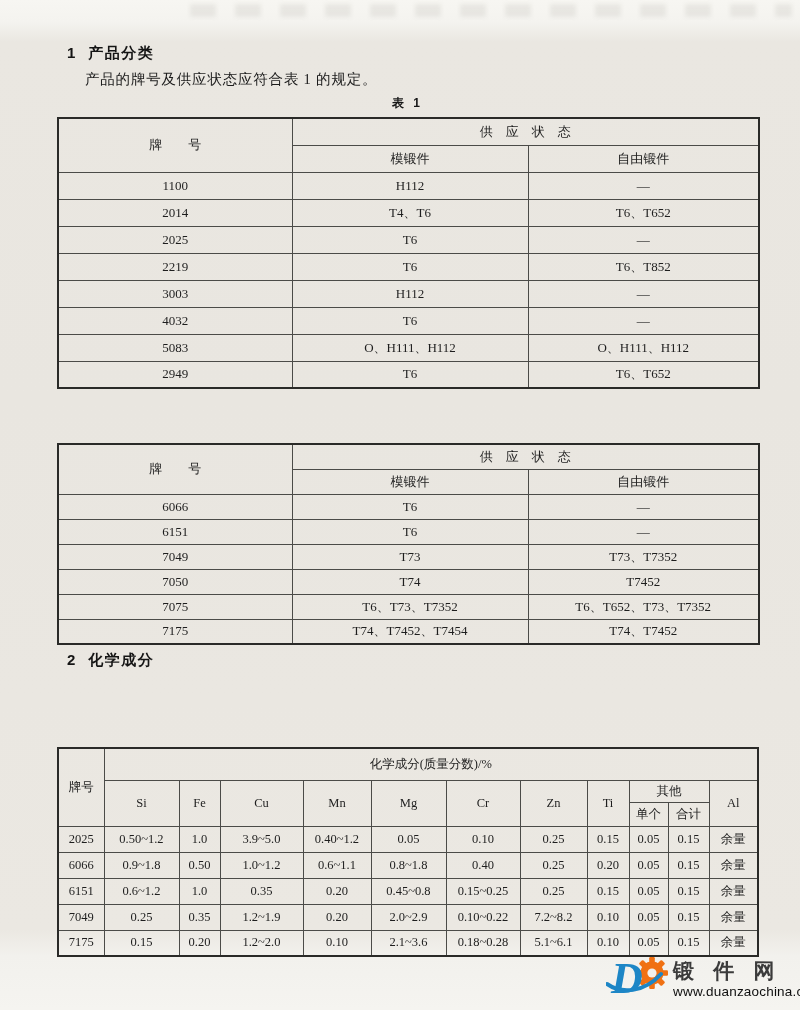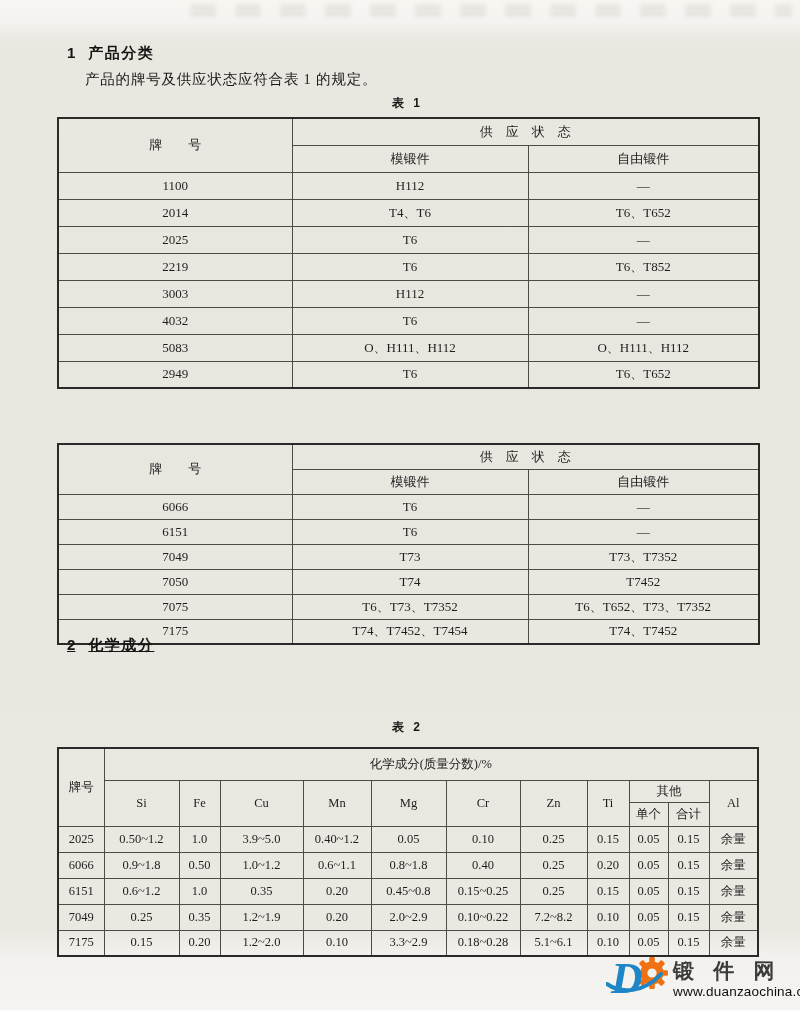--- a/index.html
+++ b/index.html
@@ -15,21 +15,21 @@
     background:repeating-linear-gradient(90deg, rgba(158,156,148,.35) 0 26px, rgba(0,0,0,0) 26px 45px);
     filter:blur(2px);
   }
   .sec {
     position:absolute; left:67px; margin:0;
     font-family:"Liberation Sans","DejaVu Sans",sans-serif; font-weight:bold;
     font-size:15px; color:#151515; letter-spacing:1.5px;
   }
   .sec .num { margin-right:13px; letter-spacing:0; }
   #sec1 { top:44px; }
-  #sec2 { top:636px;text-decoration:underline; }
+  #sec2 { top:651px; }
   .para { position:absolute; margin:0; font-size:14.5px; color:#1c1c1c; letter-spacing:.8px; }
   #p1 { left:85px; top:70px; }
   #p2 { left:40px; top:676px; width:724px; line-height:26px; }
   #p2 .ln { display:block; }
   .tcap {
     position:absolute; left:57px; width:701px; text-align:center;
     font-family:"Liberation Sans","DejaVu Sans",sans-serif; font-weight:bold;
     font-size:12px; color:#161616; letter-spacing:3px;
   }
   #cap1 { top:95px; }
@@ -180,21 +180,20 @@
           <td>T74、T7452、T7454</td>
           <td>T74、T7452</td>
         </tr>
     </tbody>
   </table>
 
   <h2 class="sec" id="sec2">
     <span class="num">2</span><span>化学成分</span>
   </h2>
 
-  <div class="tcap" id="cap2">表 2</div>
 
   <table class="grid" id="table2">
     <colgroup>
       <col class="t2c1">
         <col class="t2c2">
         <col class="t2c3">
         <col class="t2c4">
       <col class="t2c5">
         <col class="t2c6">
         <col class="t2c7">
@@ -280,21 +279,21 @@
           <td>0.05</td>
           <td>0.15</td>
           <td>余量</td>
         </tr>
       <tr class="dr">
           <td>7175</td>
           <td>0.15</td>
           <td>0.20</td>
           <td>1.2~2.0</td>
           <td>0.10</td>
-          <td>3.3~2.9</td>
+          <td>2.1~3.6</td>
           <td>0.18~0.28</td>
           <td>5.1~6.1</td>
           <td>0.10</td>
           <td>0.05</td>
           <td>0.15</td>
           <td>余量</td>
         </tr>
     </tbody>
   </table>
 

